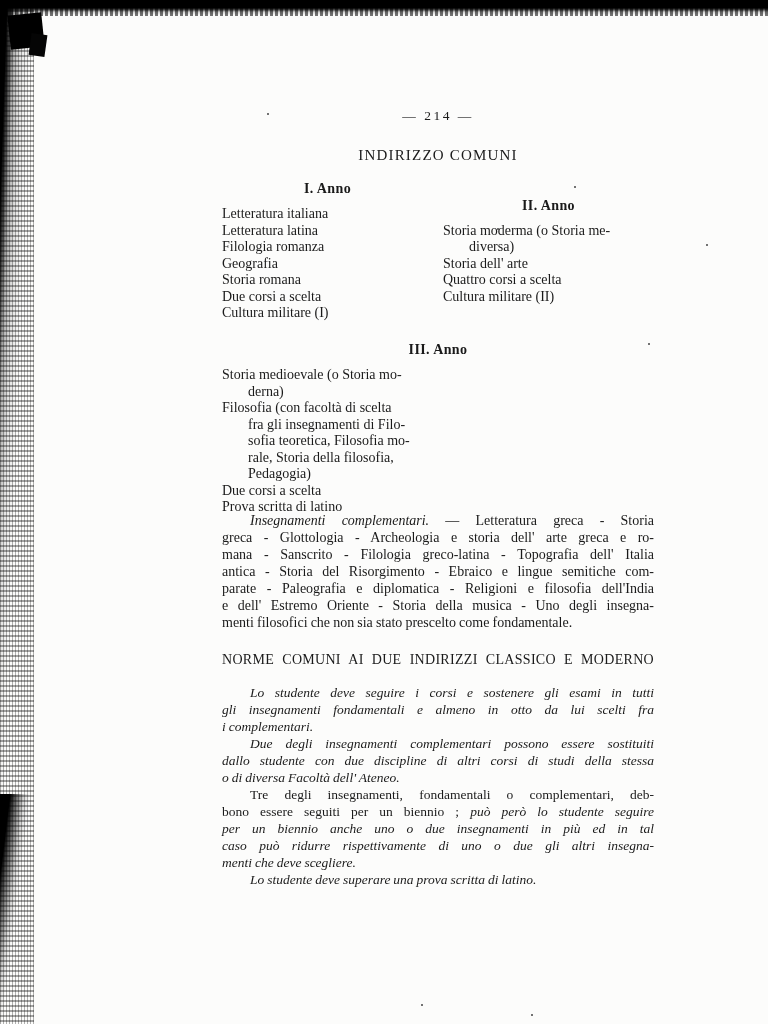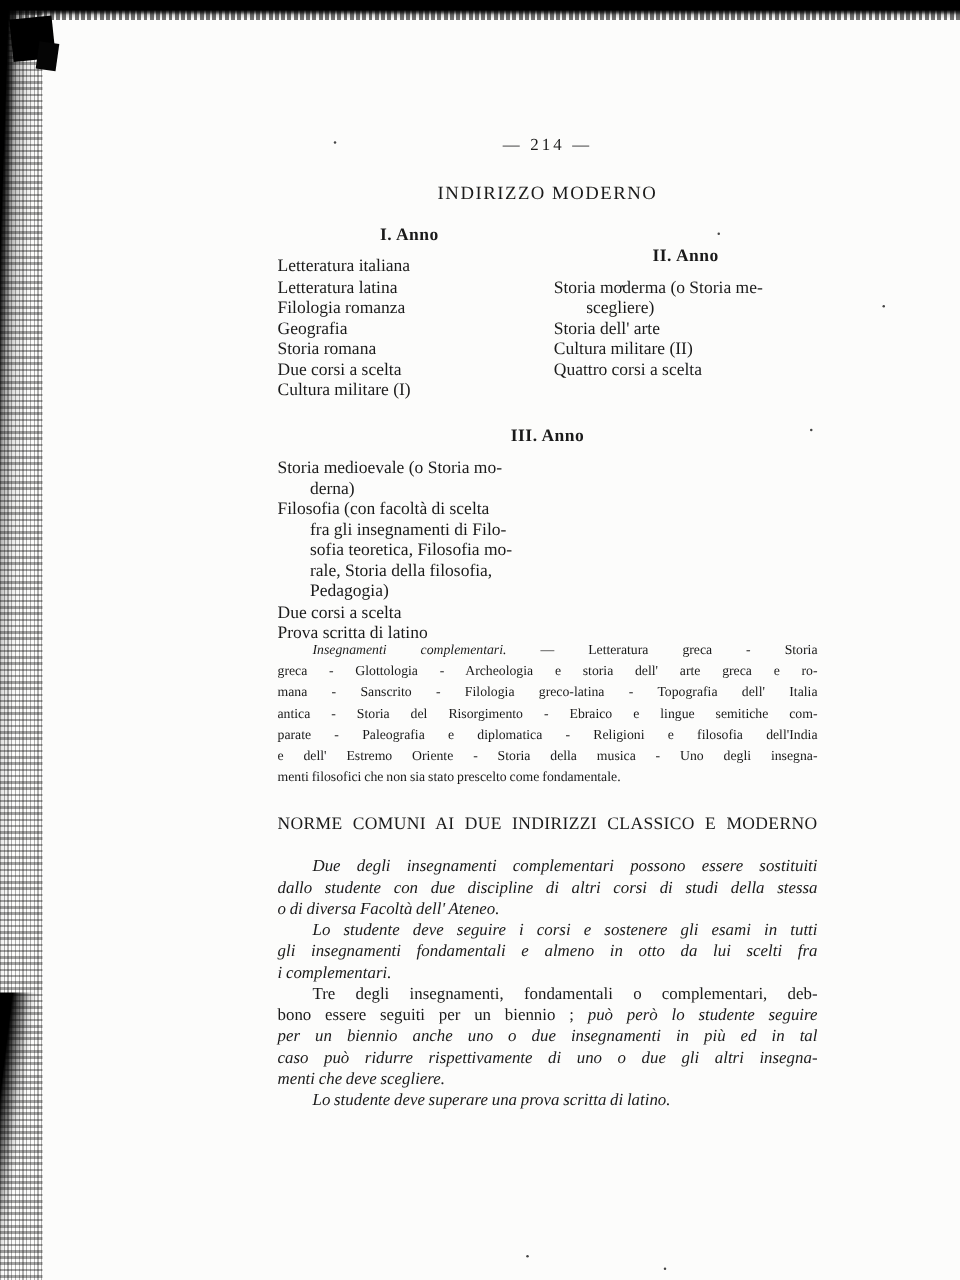--- a/index.html
+++ b/index.html
@@ -60,21 +60,21 @@
   .years-row.row2 { top: 341px; }
   .year-col { flex: 1 1 0; min-width: 0; }
   .year-header {
     font-weight: bold; text-align: center; font-size: 14px;
     margin-bottom: 9px; letter-spacing: .4px;
   }
   .course-list { font-size: 14px; line-height: 16.5px; }
   .cline { white-space: nowrap; }
   .cline.ind { padding-left: 26px; }
 
-  .para { position: absolute; left: 0; width: 100%; font-size: 11px; line-height: 17px; word-spacing: -0.4px; }
+  .para { position: absolute; left: 0; width: 100%; font-size: 14px; line-height: 17px; word-spacing: -0.4px; }
   .para.complementari { top: 512px; }
   .pline { text-align: justify; text-align-last: justify; }
   .pline.last { text-align-last: left; }
   .pline.ind { text-indent: 28px; }
   .it { font-style: italic; }
 
   .norme-heading {
     position: absolute; top: 651px; left: 0; width: 100%;
     font-size: 14px; letter-spacing: .3px;
     text-align: justify; text-align-last: justify; white-space: normal;
@@ -95,43 +95,43 @@
 <div class="speck" style="left:497px;top:228px"></div>
 <div class="speck" style="left:706px;top:244px"></div>
 <div class="speck" style="left:648px;top:343px"></div>
 <div class="speck" style="left:421px;top:1004px"></div>
 <div class="speck" style="left:531px;top:1014px"></div>
 
 <div class="content">
 
   <div class="pageno">— 214 —</div>
 
-  <div class="doc-title">INDIRIZZO MODERNO</div>
+  <div class="doc-title">INDIRIZZO COMUNI</div>
 
   <div class="years-row row1">
     <div class="year-col">
       <div class="year-header">I. Anno</div>
       <div class="course-list">
           <div class="cline"><span>Letteratura italiana</span></div>
           <div class="cline"><span>Letteratura latina</span></div>
           <div class="cline"><span>Filologia romanza</span></div>
           <div class="cline"><span>Geografia</span></div>
           <div class="cline"><span>Storia romana</span></div>
           <div class="cline"><span>Due corsi a scelta</span></div>
           <div class="cline"><span>Cultura militare (I)</span></div>
         </div>
     </div>
     <div class="year-col">
       <div class="year-header">II. Anno</div>
       <div class="course-list">
           <div class="cline"><span>Storia moderma (o Storia me-</span></div>
-          <div class="cline ind"><span>scegliere)</span></div>
+          <div class="cline ind"><span>diversa)</span></div>
           <div class="cline"><span>Storia dell' arte</span></div>
+          <div class="cline"><span>Quattro corsi a scelta</span></div>
           <div class="cline"><span>Cultura militare (II)</span></div>
-          <div class="cline"><span>Quattro corsi a scelta</span></div>
         </div>
     </div>
   </div>
 
   <div class="years-row row2">
     <div class="year-col">
       <div class="year-header">III. Anno</div>
       <div class="course-list">
           <div class="cline"><span>Storia medioevale (o Storia mo-</span></div>
           <div class="cline ind"><span>derna)</span></div>
@@ -153,28 +153,28 @@
       <div class="pline"><span>antica - Storia del Risorgimento - Ebraico e lingue semitiche com-</span></div>
       <div class="pline"><span>parate - Paleografia e diplomatica - Religioni e filosofia dell'India</span></div>
       <div class="pline"><span>e dell' Estremo Oriente - Storia della musica - Uno degli insegna-</span></div>
       <div class="pline last"><span>menti filosofici che non sia stato prescelto come fondamentale.</span></div>
     </div>
 
   <div class="norme-heading">NORME COMUNI AI DUE INDIRIZZI CLASSICO E MODERNO</div>
 
   <div class="norme-body">
     <div class="para-flow">
+        <div class="pline ind"><span class="it">Lo studente deve seguire i corsi e sostenere gli esami in tutti</span></div>
+        <div class="pline"><span class="it">gli insegnamenti fondamentali e almeno in otto da lui scelti fra</span></div>
+        <div class="pline last"><span class="it">i complementari.</span></div>
+      </div>
+    <div class="para-flow">
         <div class="pline ind"><span class="it">Due degli insegnamenti complementari possono essere sostituiti</span></div>
         <div class="pline"><span class="it">dallo studente con due discipline di altri corsi di studi della stessa</span></div>
         <div class="pline last"><span class="it">o di diversa Facoltà dell' Ateneo.</span></div>
-      </div>
-    <div class="para-flow">
-        <div class="pline ind"><span class="it">Lo studente deve seguire i corsi e sostenere gli esami in tutti</span></div>
-        <div class="pline"><span class="it">gli insegnamenti fondamentali e almeno in otto da lui scelti fra</span></div>
-        <div class="pline last"><span class="it">i complementari.</span></div>
       </div>
     <div class="para-flow">
         <div class="pline ind"><span>Tre degli insegnamenti, fondamentali o complementari, deb-</span></div>
         <div class="pline"><span>bono essere seguiti per un biennio ; </span><span class="it">può però lo studente seguire</span></div>
         <div class="pline"><span class="it">per un biennio anche uno o due insegnamenti in più ed in tal</span></div>
         <div class="pline"><span class="it">caso può ridurre rispettivamente di uno o due gli altri insegna-</span></div>
         <div class="pline last"><span class="it">menti che deve scegliere.</span></div>
       </div>
     <div class="para-flow">
         <div class="pline ind last"><span class="it">Lo studente deve superare una prova scritta di latino.</span></div>

